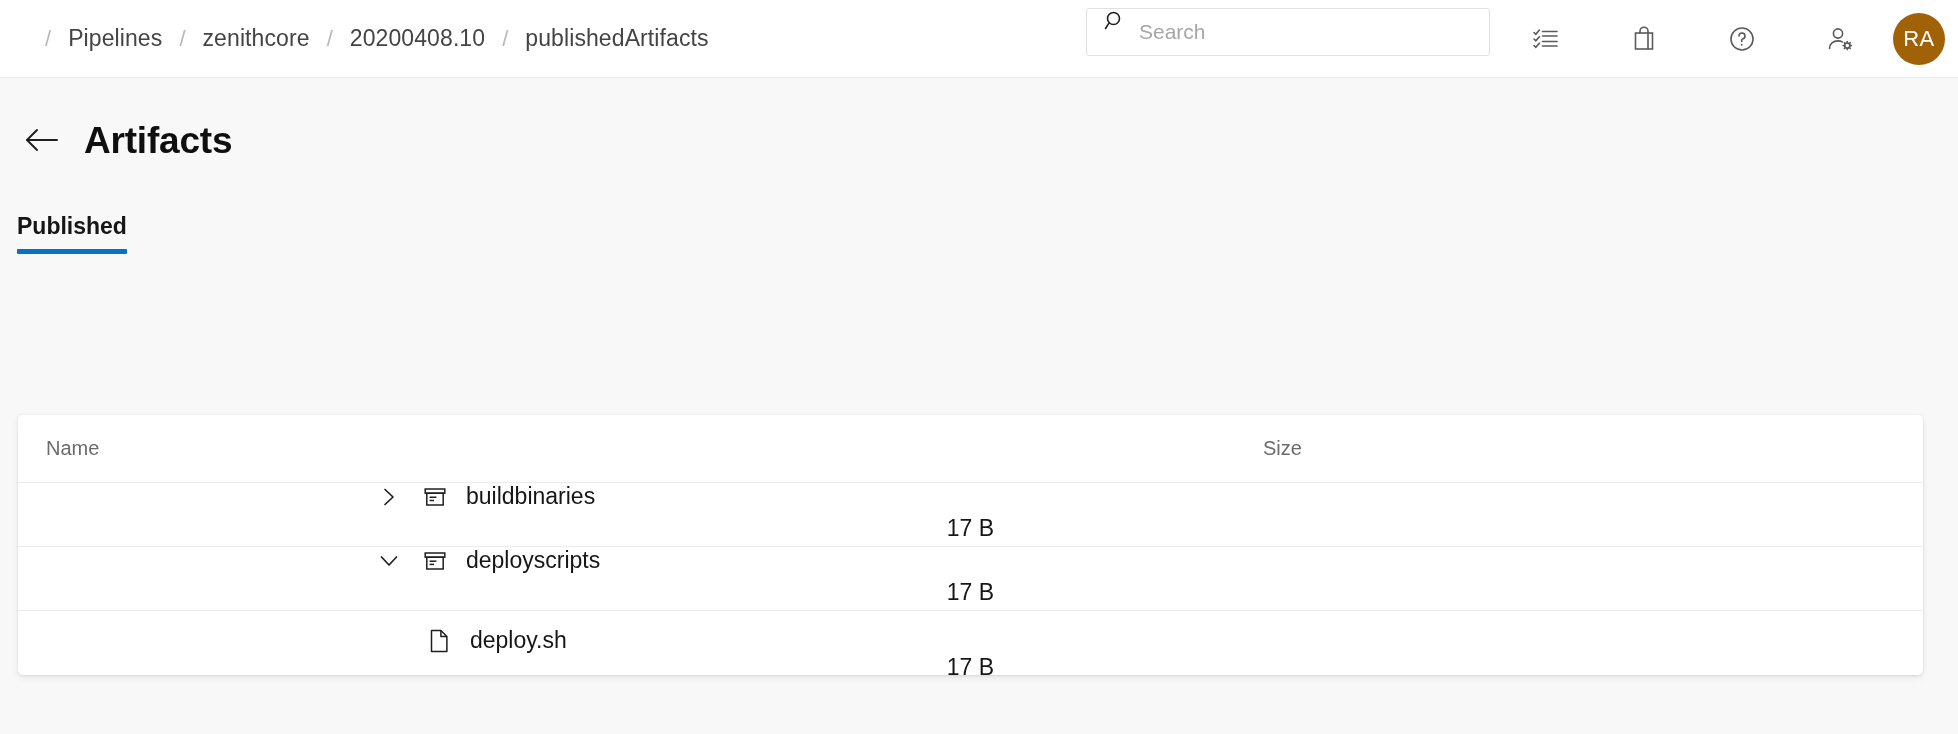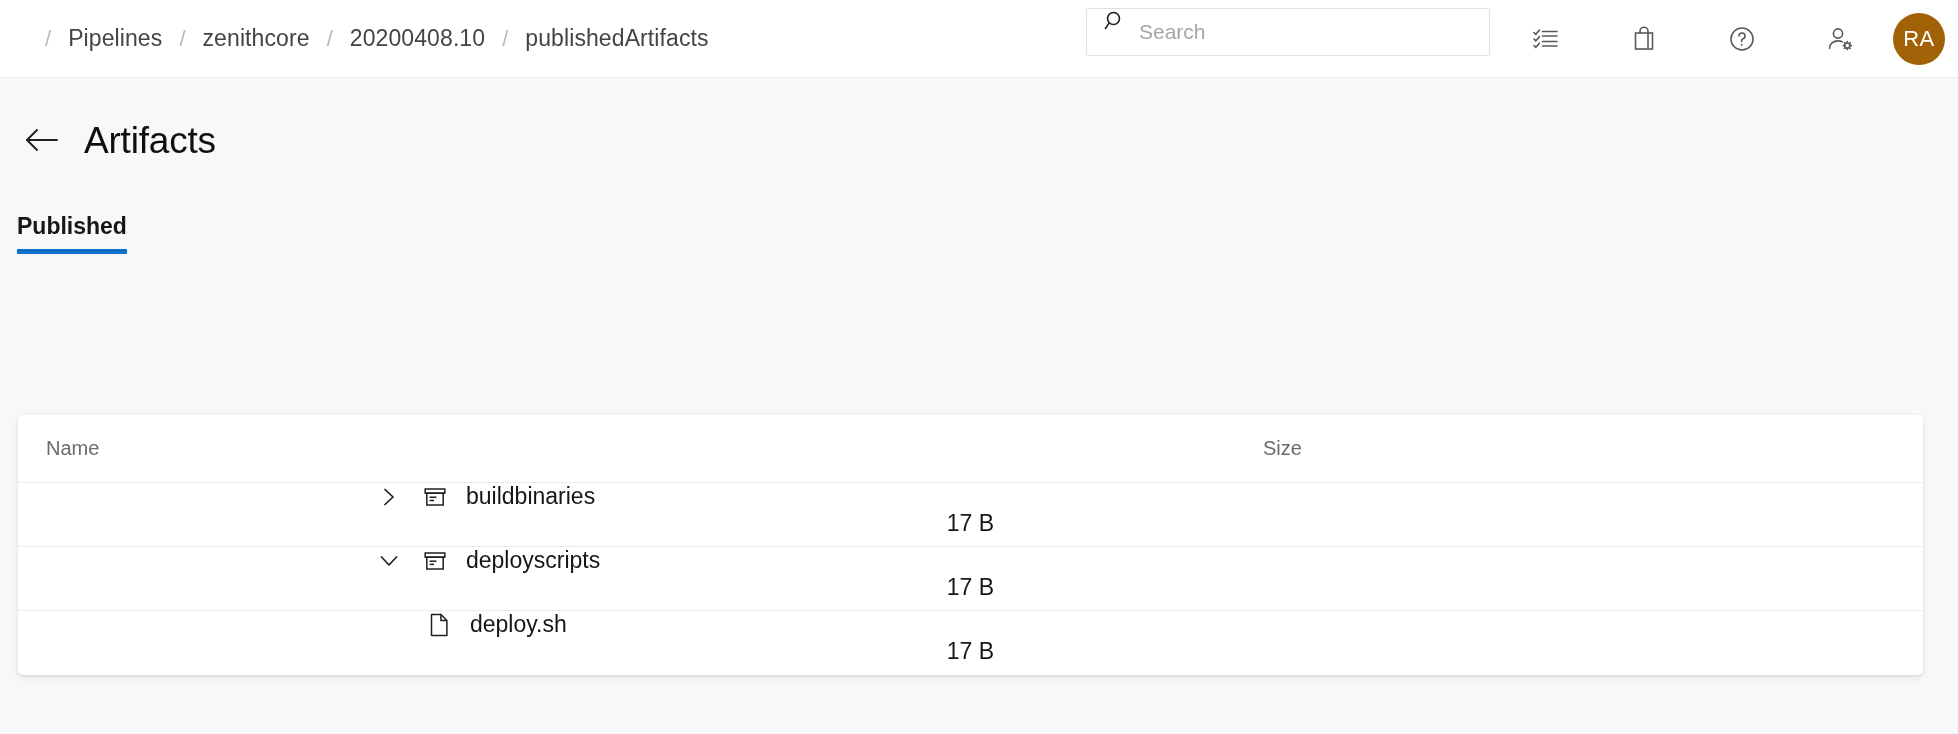--- a/index.html
+++ b/index.html
@@ -135,21 +135,21 @@
     height: 40px;
     display: flex;
     align-items: center;
     justify-content: center;
     color: #1f1f1f;
     cursor: pointer;
     margin-right: 22px;
   }
   .page-title {
     font-size: 37px;
-    font-weight: 400;
+    font-weight: 700;
     color: #0f0f0f;
     letter-spacing: -0.2px;
     line-height: 1;
   }
 
   .tabs {
     padding-left: 17px;
     margin-top: 22px;
     display: flex;
     align-items: flex-end;
@@ -201,21 +201,21 @@
   .col-name {
     width: 1245px;
     display: flex;
     align-items: center;
     padding-left: 28px;
     flex: 0 0 auto;
   }
   .col-size {
     flex: 1 1 auto;
     display: flex;
-    align-items: flex-start;
+    align-items: center;
   }
   .th {
     font-size: 20px;
     color: #6b6b6b;
     font-weight: 400;
   }
   .cell-text {
     font-size: 23px;
     color: #161616;
   }
@@ -238,21 +238,21 @@
   .type-icon {
     width: 26px;
     height: 26px;
     display: flex;
     align-items: center;
     justify-content: center;
     color: #1f1f1f;
     flex: 0 0 auto;
     margin-right: 18px;
   }
-  .indent-1 { padding-left: 78px; }
+  .indent-1 { padding-left: 78px; margin-top: 16px; }
 </style>
 </head>
 <body>
 
 <div class="topbar">
 
   <nav class="breadcrumb">
     <span class="crumb-sep">/</span>
     <span class="crumb">Pipelines</span>
     <span class="crumb-sep">/</span>

